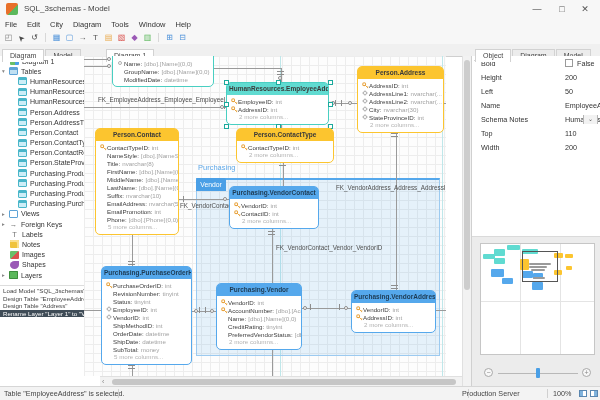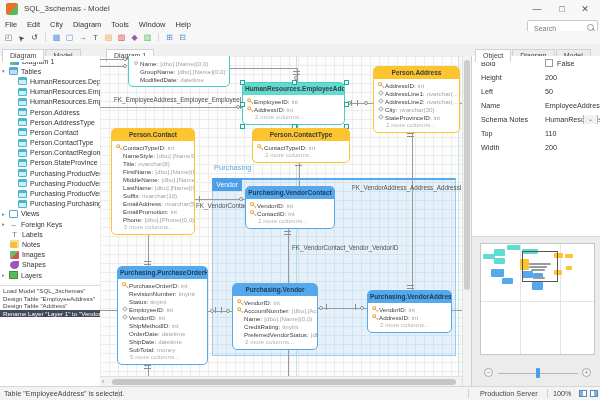--- a/index.html
+++ b/index.html
@@ -40,21 +40,21 @@
   .tico.views{background:#fff;border:1px solid #5ea3d6;box-sizing:border-box;}
   .tico.notes{background:#f0c33c;box-shadow:inset -2px 2px 0 #fadf8e;}
   .tico.images{background:linear-gradient(135deg,#6abf69 50%,#d9534f 50%);}
   .tico.shapes{background:#9b59b6;border-radius:50% 0 50% 50%;}
   .tico.layers{background:#5cb85c;box-shadow:inset 0 0 0 1px #3e8e3e;}
   .tglyph{flex:0 0 9px;margin-right:3px;font-size:7.5px;color:#777;text-align:center;}
   #history{position:absolute;left:0;top:229px;width:100px;border-top:1px solid #ddd;padding-top:1px;}
   .hrow{height:7.6px;line-height:7.6px;font-size:6.2px;color:#444;white-space:nowrap;overflow:hidden;padding-left:3px;}
   .hrow.sel{background:#3f4c57;color:#fff;}
   
-  #canvas{position:absolute;left:100px;top:56px;width:362px;height:320px;overflow:hidden;background:#fdfdfd;
+  #canvas{position:absolute;left:84px;top:56px;width:362px;height:320px;overflow:hidden;background:#fdfdfd;
     background-image:linear-gradient(#ededed 1px,transparent 1px),linear-gradient(90deg,#ededed 1px,transparent 1px);
     background-size:9px 9px;}
   .pageline{position:absolute;top:0;width:1px;height:320px;background:#bfe7ea;z-index:1;}
   #layer{position:absolute;left:112px;top:122px;width:244px;height:178px;background:rgba(88,168,236,0.14);
          border:1px solid #9ccaf0;border-top:2px solid #55a8ec;z-index:1;box-sizing:border-box;}
   #layer-label{position:absolute;left:114px;top:107px;font-size:7.5px;color:#5fa8e8;z-index:1;}
   #layer-tab{position:absolute;left:112px;top:122px;width:30px;height:13px;background:#4a9fe6;border-radius:2px 2px 0 0;
              color:#fff;font-size:6.8px;text-align:center;line-height:13px;z-index:2;}
   #wires{position:absolute;left:0;top:0;z-index:2;}
   .wire{position:absolute;background:#9a9a9a;}
@@ -85,21 +85,21 @@
   #vscroll{position:absolute;left:462px;top:56px;width:9px;height:330px;background:#f2f2f2;border-left:1px solid #e0e0e0;box-sizing:border-box;}
   #vscroll .thumb{position:absolute;left:1px;top:4px;width:6px;height:230px;background:#cdcdcd;border-radius:3px;}
   #hscroll{position:absolute;left:100px;top:376px;width:362px;height:10px;background:#f2f2f2;border-top:1px solid #e0e0e0;box-sizing:border-box;}
   #hscroll .arr{position:absolute;left:2px;top:0;font-size:7px;color:#888;line-height:9px;}
   #hscroll .thumb{position:absolute;left:12px;top:1.5px;width:344px;height:6px;background:#c6c6c6;border-radius:3px;}
   
   #rightpanel{position:absolute;left:471px;top:56px;width:129px;height:330px;background:#fff;border-left:1px solid #d0d0d0;box-sizing:border-box;}
   #props{position:absolute;left:0;top:0;width:129px;}
   .prow{height:14px;display:flex;align-items:center;font-size:7.2px;}
   .plabel{flex:0 0 64px;padding-left:9px;color:#333;white-space:nowrap;overflow:hidden;}
-  .pval{flex:1;display:flex;align-items:center;color:#333;white-space:nowrap;overflow:hidden;position:relative;}
+  .pval{flex:1;display:flex;align-items:center;color:#333;white-space:nowrap;overflow:hidden;position:relative;margin-left:20px;}
   .chk{width:8px;height:8px;border:1px solid #9a9a9a;background:#fff;margin-right:4px;box-sizing:border-box;}
   .swatch{width:9px;height:9px;border:1px solid #9a9a9a;margin-right:4px;box-sizing:border-box;}
   .ddbtn{position:absolute;right:3px;width:13px;height:11px;border:1px solid #b5b5b5;background:#f2f2f2;
          font-size:6px;color:#555;text-align:center;line-height:11px;}
   #scrollhint{position:absolute;left:1px;top:2px;font-size:6px;color:#999;}
   #panel-lower{position:absolute;left:0;top:180px;width:129px;height:150px;background:#ececec;border-top:1px solid #dadada;box-sizing:border-box;}
   #minimap{position:absolute;left:8px;top:6px;width:115px;height:112px;background:#fff;border:1px solid #c6c6c6;box-sizing:border-box;overflow:hidden;}
   .mmgridv{position:absolute;top:0;width:1px;height:112px;background:#e4e4e4;}
   .mmgridh{position:absolute;left:0;height:1px;width:115px;background:#e4e4e4;}
   .mmrect{position:absolute;border-radius:1px;}
@@ -108,21 +108,21 @@
   #zoomrow{position:absolute;left:0;top:128px;width:129px;height:16px;}
   .zbtn{position:absolute;top:3px;width:9px;height:9px;border:1px solid #a8a8a8;border-radius:50%;color:#888;
         font-size:7px;line-height:8px;text-align:center;background:#f7f7f7;box-sizing:border-box;}
   #zminus{left:12px}#zplus{left:110px}
   #ztrack{position:absolute;left:26px;top:7.5px;width:80px;height:1px;background:#b8b8b8;}
   #zthumb{position:absolute;left:64px;top:3px;width:4px;height:10px;background:#4a9fe6;border-radius:1px;}
   
   #statusbar{position:absolute;left:0;top:386px;width:600px;height:14px;background:#f3f3f3;border-top:1px solid #d6d6d6;box-sizing:border-box;font-size:7.2px;color:#444;}
   #sb-left{position:absolute;left:4px;top:0;line-height:13px;}
   .sbsep{position:absolute;top:2px;width:1px;height:9px;background:#d0d0d0;}
-  #sb-server{position:absolute;left:480px;top:0;line-height:13px;}
+  #sb-server{position:absolute;left:462px;top:0;line-height:13px;}
   #sb-zoom{position:absolute;left:553px;top:0;line-height:13px;}
   .sbicon{position:absolute;top:3px;width:8px;height:7px;border:1px solid #5b87b0;box-sizing:border-box;background:#fff;}
   #sb-ic1{left:579px;box-shadow:inset 3px 0 0 #7fb2dc;}
   #sb-ic2{left:590px;box-shadow:inset -3px 0 0 #7fb2dc;}
 </style>
 </head>
 <body>
 
 <svg width="0" height="0" style="position:absolute">
   <symbol id="ic-key" viewBox="0 0 10 10">
@@ -141,24 +141,20 @@
   </div>
   <div id="menubar">
       <span class="mitem">File</span>
       <span class="mitem">Edit</span>
       <span class="mitem">City</span>
       <span class="mitem">Diagram</span>
       <span class="mitem">Tools</span>
       <span class="mitem">Window</span>
       <span class="mitem">Help</span>
     </div>
-  <div id="searchbox">
-    <input placeholder="Search" style="">
-    <span id="mag"></span>
-  </div>
   <div id="toolbar">
       <span class="tbi" style="color: rgb(122, 122, 122);">◰</span>
       <span class="tbi" style="color: rgb(74, 74, 74); transform: rotate(-135deg);">➤</span>
       <span class="tbi" style="color: rgb(74, 74, 74);">↺</span>
       <span class="tsep"></span>
       <span class="tbi" style="color: rgb(74, 144, 217);">▦</span>
       <span class="tbi" style="color: rgb(74, 144, 217);">▢</span>
       <span class="tbi" style="color: rgb(85, 85, 85);">→</span>
       <span class="tbi" style="color: rgb(85, 85, 85);">T</span>
       <span class="tbi" style="color: rgb(232, 163, 61);">▤</span>

